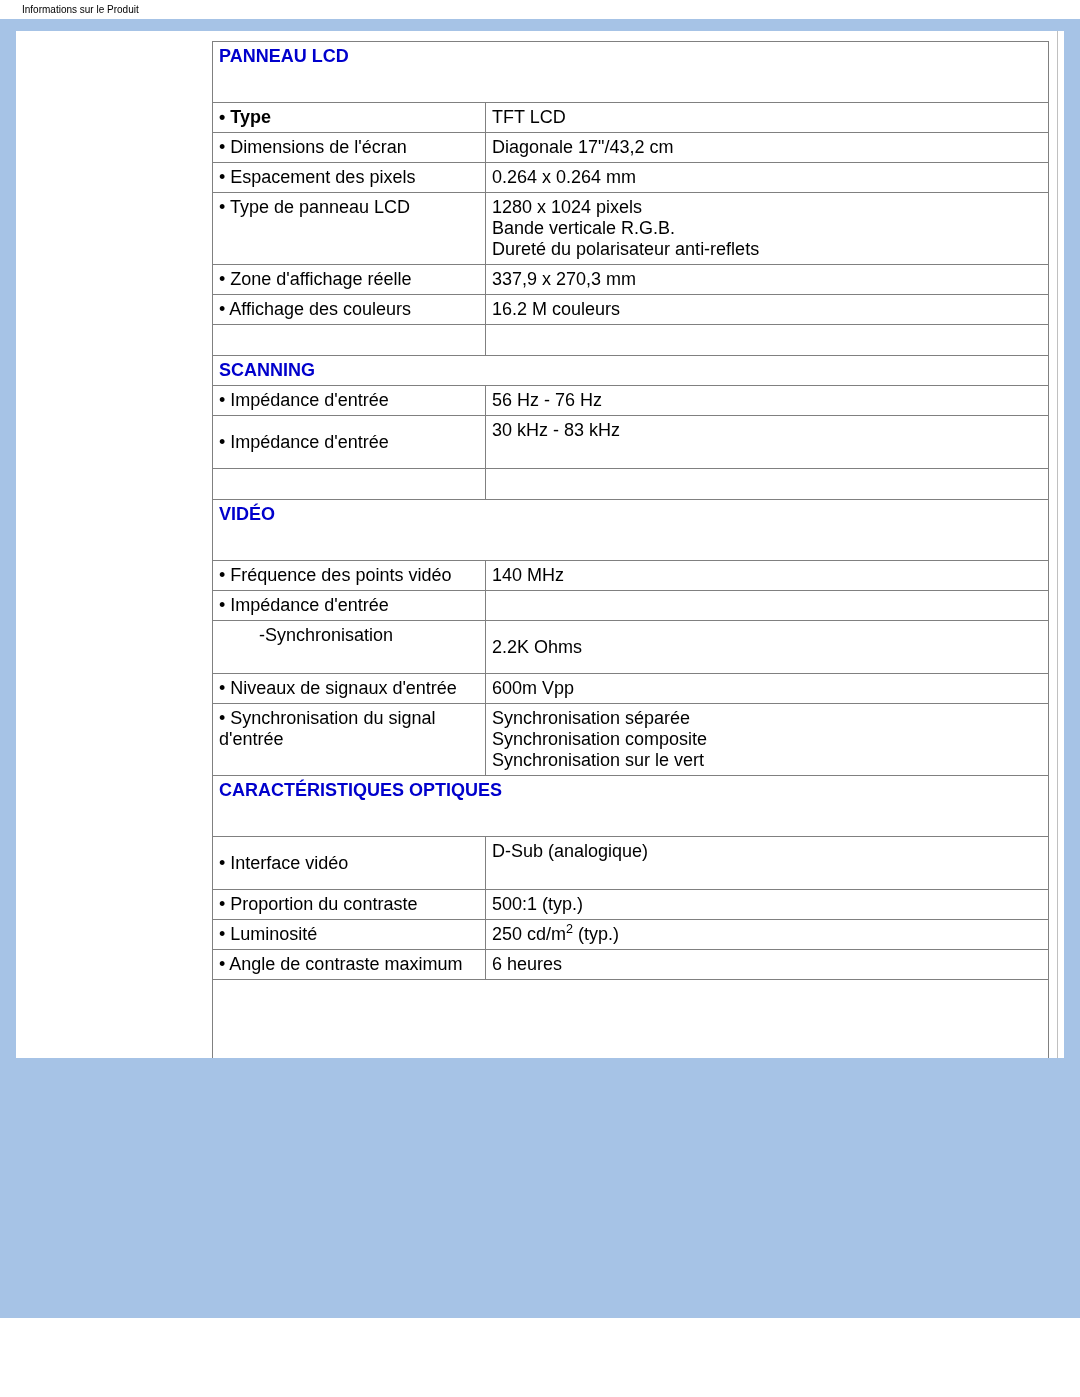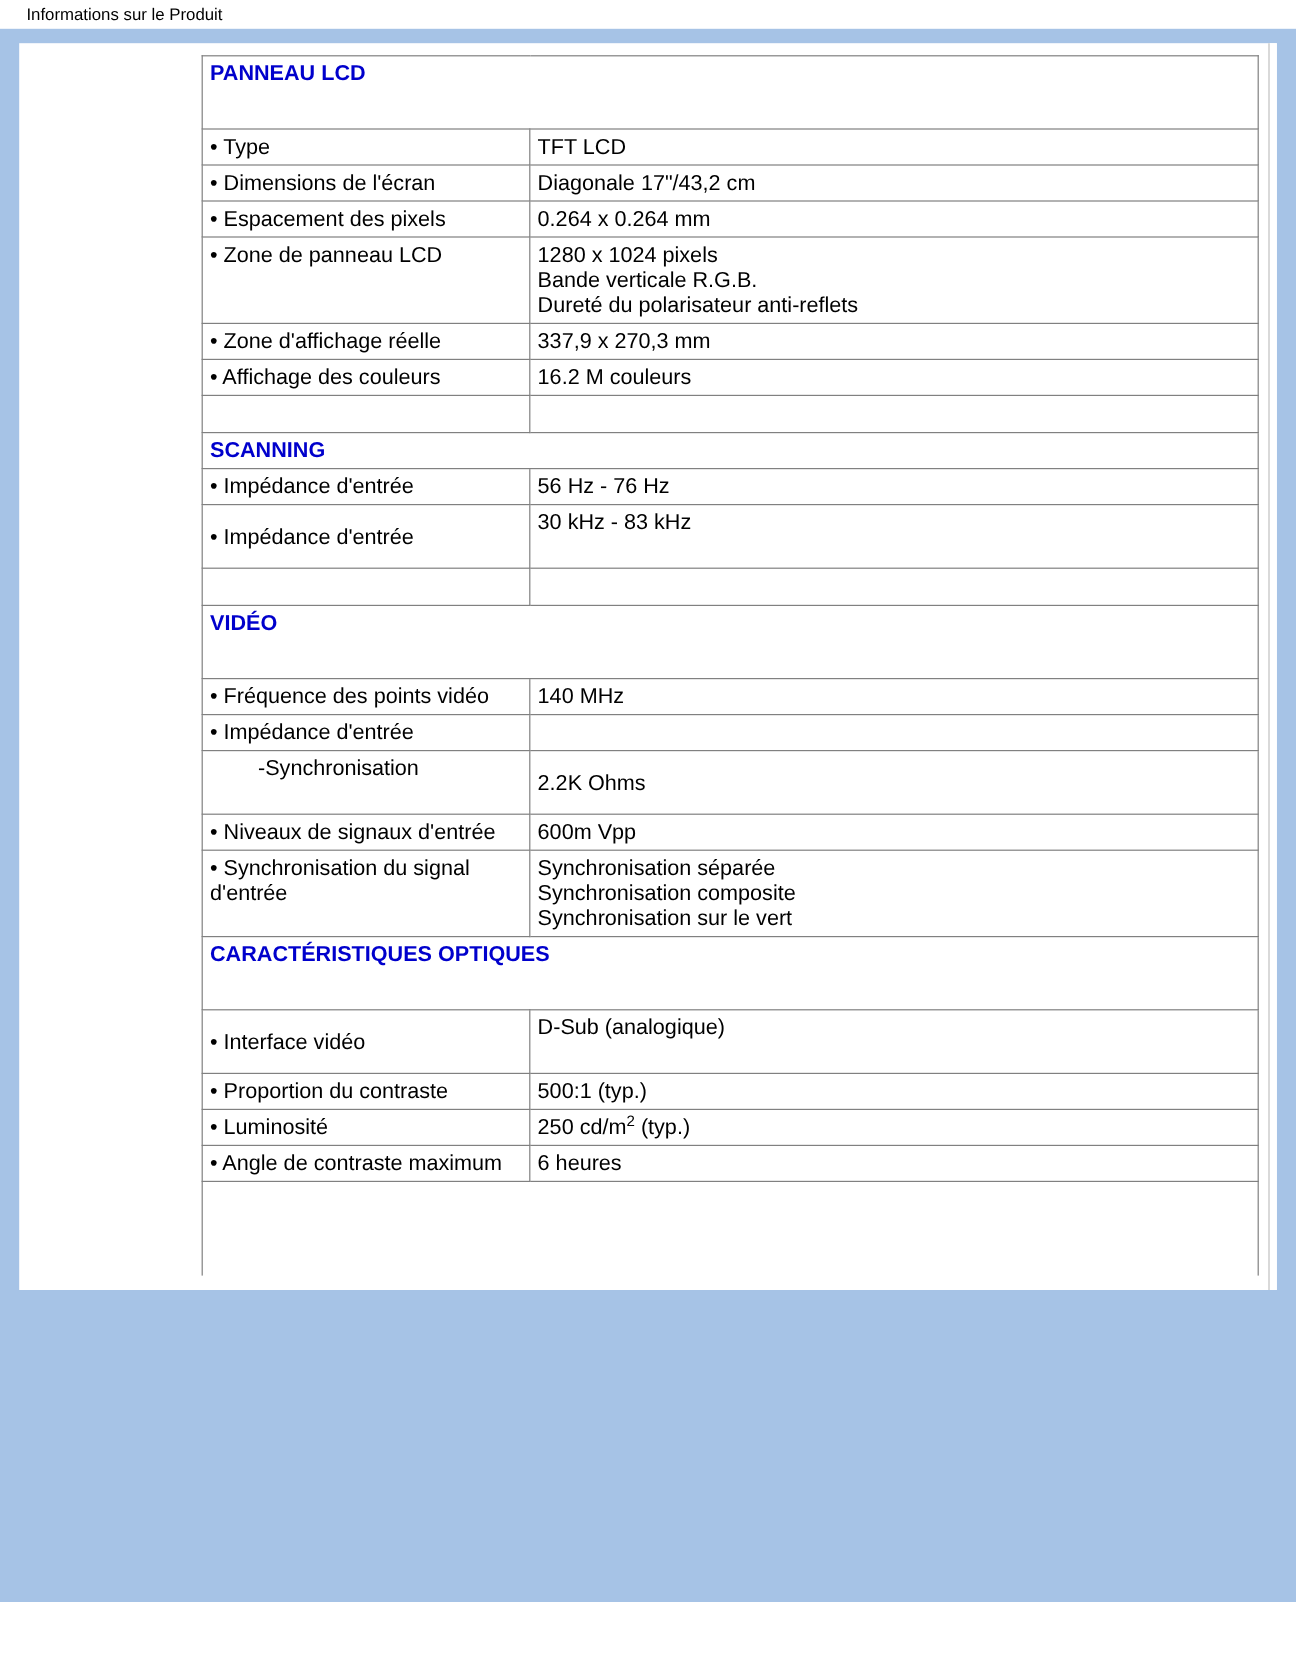--- a/index.html
+++ b/index.html
@@ -10,38 +10,39 @@
     font-size: 18px;
     color: #000000;
   }
   .page {
     width: 1080px;
     min-height: 1397px;
     position: relative;
   }
   .header {
     padding: 4px 0 4px 22px;
-    font-size: 14px;
+    font-size: 10px;
   }
   .bluewrap {
     background: #a6c3e6;
     padding: 12px 16px 260px 16px;
     box-sizing: border-box;
   }
   .whitebox {
     background: #ffffff;
     display: flex;
   }
   .sidecol {
     width: 152px;
     flex: 0 0 152px;
   }
   .main {
     flex: 1;
-    padding: 10px 8px 12px 0;
+    padding: 10px 8px 0 0;
+    margin-left: 44px;
   }
   table.spec {
     border-collapse: collapse;
     width: 100%;
   }
   table.spec td {
     border: 1px solid #808080;
     padding: 4px 6px;
     font-size: 18px;
     vertical-align: top;
@@ -53,20 +54,21 @@
     font-size: 18px;
     height: 52px;
     vertical-align: top;
     padding-top: 6px;
   }
   td.empty {
     height: 22px;
   }
   td.col1 {
     width: 260px;
+    font-weight: bold;
   }
   td.tall {
     height: 44px;
   }
   .indent1 {
     padding-left: 40px;
     display: inline-block;
   }
   .rightedge {
     width: 6px;
@@ -104,21 +106,21 @@
           </tr>
           <tr>
             <td>• Dimensions de l'écran</td>
             <td>Diagonale 17"/43,2 cm</td>
           </tr>
           <tr>
             <td>•  Espacement des pixels</td>
             <td>0.264 x 0.264 mm</td>
           </tr>
           <tr>
-            <td>• Zone de panneau LCD</td>
+            <td>• Type de panneau LCD</td>
             <td>
               <span>1280 x 1024 pixels</span><br>
               <span>Bande verticale R.G.B.</span><br>
               <span>Dureté du polarisateur anti-reflets</span>
             </td>
           </tr>
           <tr>
             <td>• Zone d'affichage réelle</td>
             <td>337,9 x 270,3 mm</td>
           </tr>

